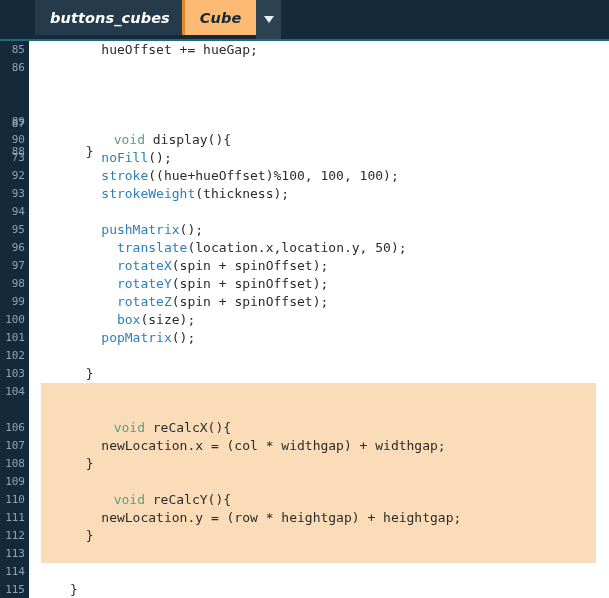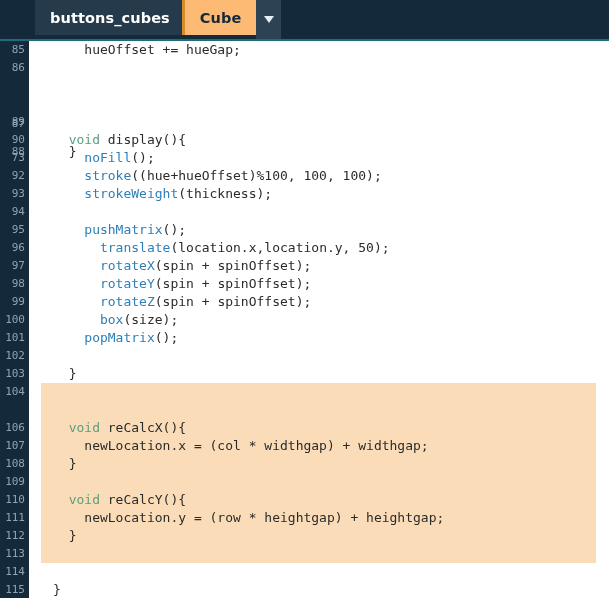--- a/index.html
+++ b/index.html
@@ -39,20 +39,21 @@
     justify-content: center;
     padding: 0 15px;
     font-family: "DejaVu Sans", sans-serif;
     font-size: 14.5px;
     font-weight: bold;
     letter-spacing: 0.1px;
     height: 35px;
     position: relative;
     cursor: pointer;
     user-select: none;
+    font-style: italic;
   }
 
   .tab.inactive {
     background: #253a4b;
     color: #ffffff;
   }
 
   .tab.inactive::after {
     content: "";
     position: absolute;
@@ -130,40 +131,40 @@
     color: #8fa3b0;
     font-family: "DejaVu Sans Mono", monospace;
     font-size: 11px;
     line-height: 18px;
     z-index: 3;
     user-select: none;
   }
 
   .ltext {
     position: absolute;
-    left: 29px;
+    left: 46px;
     right: 0;
     top: 0;
     height: 18px;
     padding-left: 24px;
     color: #2b2b2b;
     z-index: 1;
   }
 
   
   .sel-block {
     position: absolute;
     left: 41px;
     right: 13px;
     background: #fadcb8;
     z-index: 0;
   }
 
   
-  .kw   { color: #5a9e7c; }
+  .kw   { color: #5a9e7c; margin-left: 28px; }
   .fn   { color: #2d7fb8; }
   .cmt  { color: #8a8a8a; }
   .pln  { color: #2b2b2b; }
 </style>
 </head>
 <body>
 
 <div id="app">
 
   <div class="tabbar">

